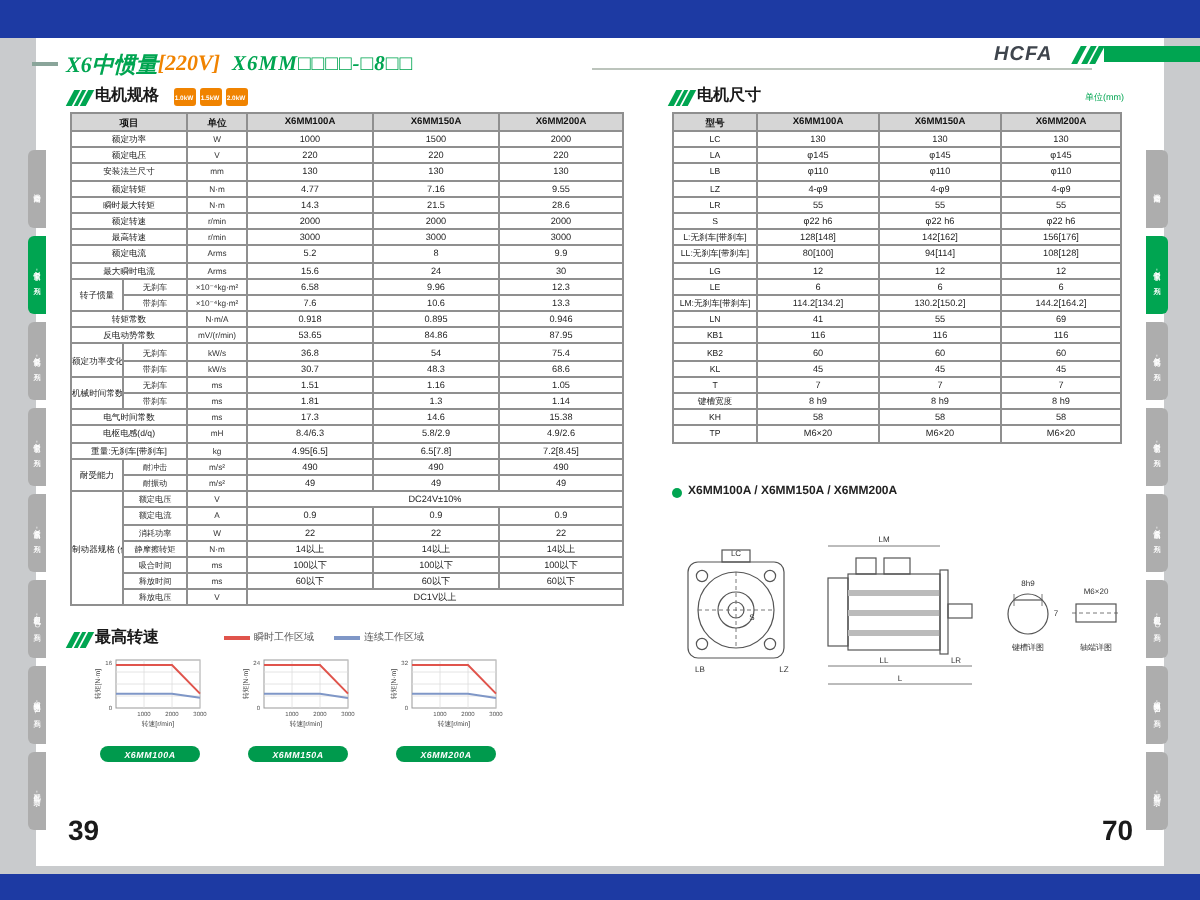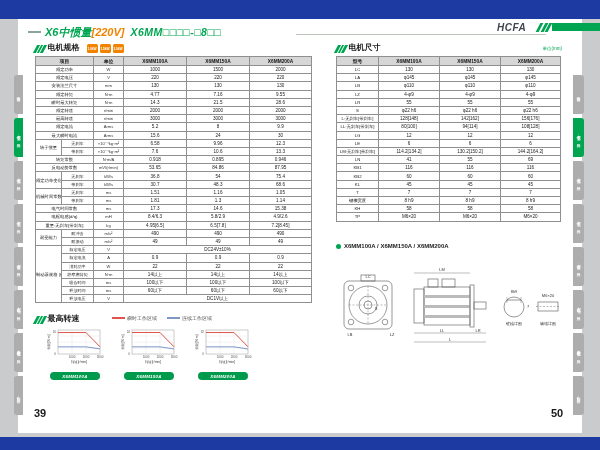--- a/index.html
+++ b/index.html
@@ -13,21 +13,21 @@
   .tabcol{position:absolute;top:75px;display:flex;flex-direction:column;gap:4px;}
   .tabcol.left{left:14px;}
   .tabcol.right{left:573px;}
   .stab{width:9px;height:39px;background:#adadad;color:#fff;display:flex;align-items:center;justify-content:center;
         writing-mode:vertical-rl;font-size:3.6px;letter-spacing:.4px;overflow:hidden;}
   .tabcol.left .stab{border-radius:3px 0 0 3px;}
   .tabcol.right .stab{border-radius:0 3px 3px 0;width:11px;}
   .stab.active{background:#00a551;}
 
   
-  .title-row{position:absolute;left:28px;top:25px;height:14px;display:flex;align-items:center;}
+  .title-row{position:absolute;left:16px;top:25px;height:14px;display:flex;align-items:center;font-family:Liberation Serif, serif;}
   .title-dash{width:13px;height:2px;background:#8aa59a;margin-right:4px;}
   .t-series{font-size:11px;font-weight:bold;font-style:italic;color:#00a551;}
   .t-volt{font-size:11px;font-weight:bold;font-style:italic;color:#f08300;}
   .t-model{font-size:10.5px;font-weight:bold;font-style:italic;color:#00a551;margin-left:6px;letter-spacing:.5px;}
   .title-line{position:absolute;left:296px;top:34px;width:250px;height:1px;background:#bcc4bc;}
 
   
   .logo{position:absolute;left:497px;top:22px;font-size:10px;font-weight:bold;font-style:italic;color:#3f454d;letter-spacing:.5px;}
   .logo-slashes{position:absolute;left:538px;top:23px;display:flex;gap:1.5px;transform:skewX(-28deg);}
   .logo-slashes i{width:3px;height:9px;background:#00a551;}
@@ -62,21 +62,21 @@
   .chart-block{position:absolute;top:328px;width:58px;}
   .chart-badge{margin:2px auto 0;width:50px;height:8px;background:#009a4d;border-radius:4px;color:#fff;
                font-size:4.4px;font-weight:bold;font-style:italic;display:flex;align-items:center;justify-content:center;letter-spacing:.3px;}
 
   
   .dim-caption{position:absolute;left:336px;top:243px;display:flex;align-items:center;gap:3px;}
   .dim-caption .dot{width:5px;height:5px;border-radius:50%;background:#00a551;}
   .dim-caption .txt{font-size:6px;font-weight:bold;color:#222;}
   #motor-drawing{position:absolute;left:336px;top:253px;}
 
-  .pageno{position:absolute;top:407px;font-size:11px;font-weight:bold;color:#1a1a1a;}
+  .pageno{position:absolute;top:407px;font-size:14px;font-weight:bold;color:#1a1a1a;}
   #pageno-left{left:34px;}
   #pageno-right{left:551px;}
 </style>
 </head>
 <body>
 
 <div id="stage">
   <div class="bar-top"></div>
   <div class="bar-bottom"></div>
   <div class="spread"></div>
@@ -632,14 +632,14 @@
       <text x="142" y="78.5">LR</text>
       <text x="114" y="87.5">L</text>
       <text x="178" y="40">8h9</text>
       <text x="192" y="55">7</text>
       <text x="178" y="72">键槽详图</text>
       <text x="212" y="44">M6×20</text>
       <text x="212" y="72">轴端详图</text>
     </g>
   </svg>
 
-  <div class="pageno" id="pageno-right">50</div>
+  <div class="pageno" id="pageno-right">70</div>
 </div>
 
 </body></html>

